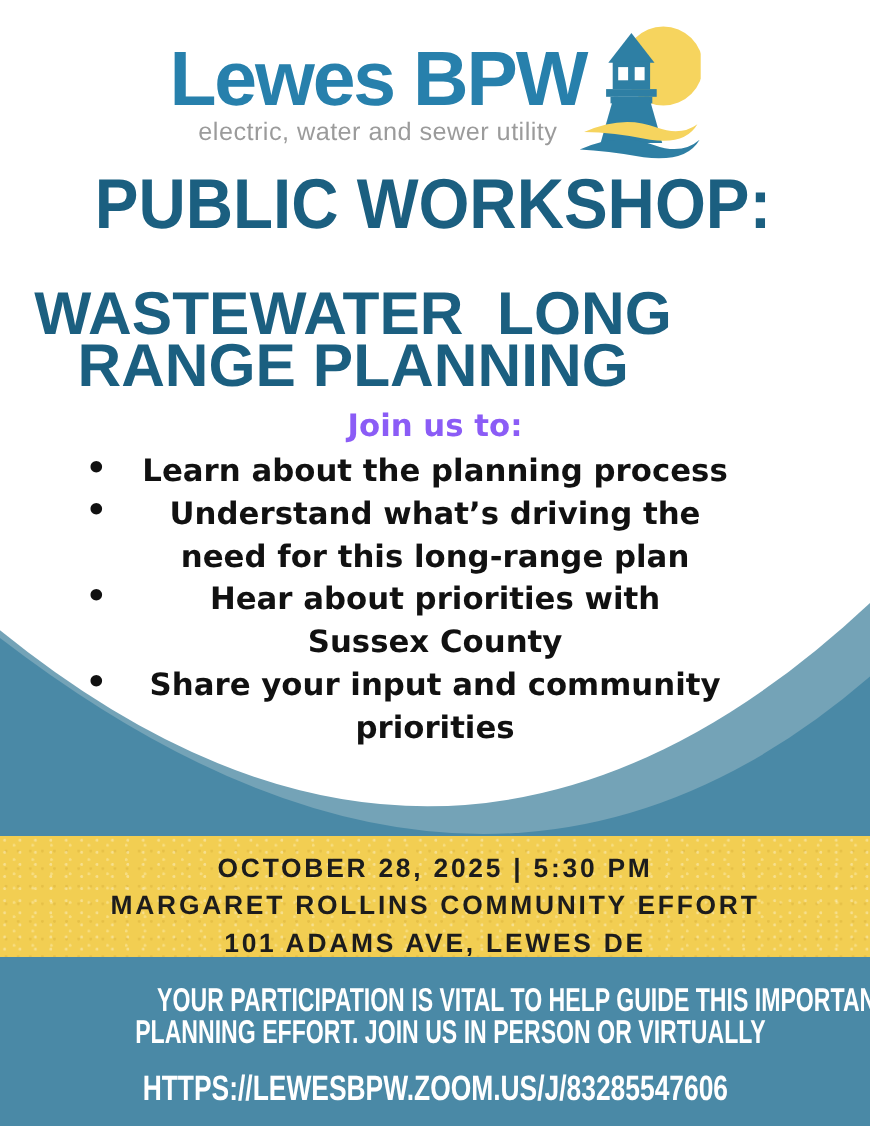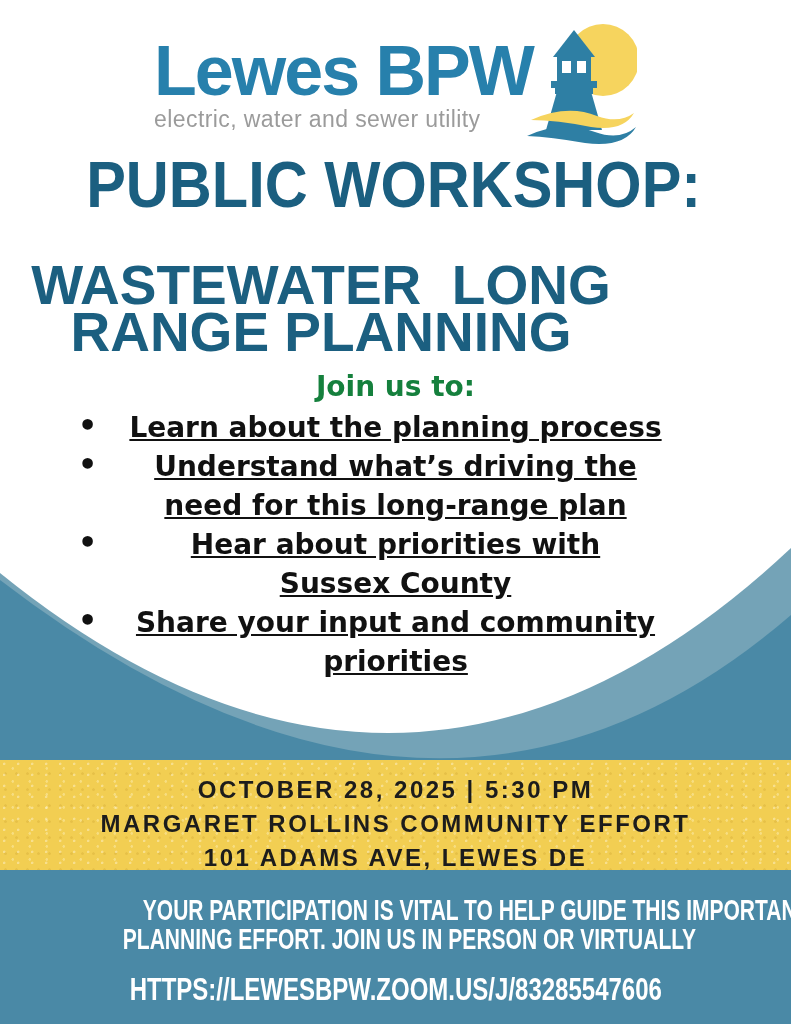--- a/index.html
+++ b/index.html
@@ -7,21 +7,21 @@
     position:relative;width:791px;height:1024px;margin:0 auto;
     background:#ffffff;overflow:hidden;
     font-family:"Liberation Sans",sans-serif;
   }
 
   
   .logo-row{
     position:absolute;top:10px;left:0;width:791px;
     display:flex;justify-content:center;align-items:flex-start;
   }
-  .logo-textcol{display:flex;flex-direction:column;margin-top:30px;}
+  .logo-textcol{display:flex;flex-direction:column;align-items:center;margin-top:30px;}
   .logo-title{
     font-size:70px;font-weight:700;color:#2780AC;letter-spacing:-2px;line-height:62px;
     font-family:"Liberation Sans",sans-serif;
   }
   .logo-tagline{
     font-size:23px;font-weight:400;color:#9B9B9B;letter-spacing:.4px;margin-top:4px;
   }
   .logo-icon{width:110px;height:140px;margin-left:-6px;}
 
   
@@ -32,29 +32,29 @@
   .kicker span{display:inline-block;transform:scaleX(.93);transform-origin:center;}
   .main-title{
     position:absolute;top:262px;left:0;width:642px;text-align:center;
     color:#1B5F80;font-weight:700;font-size:55px;line-height:47px;
   }
   .main-title div{white-space:pre-wrap;}
 
   
   .intro{
     position:absolute;top:370px;left:0;width:791px;text-align:center;
-    font-family:"DejaVu Sans",sans-serif;font-weight:700;font-size:28px;color:#15803d;
+    font-family:"DejaVu Sans",sans-serif;font-weight:700;font-size:28px;color:#8b5cf6;
   }
   .bullets{
     position:absolute;top:408px;left:60px;right:60px;margin:0;padding:0;list-style:none;
     font-family:"DejaVu Sans",sans-serif;font-weight:700;font-size:28px;color:#111;
     z-index:2;
   }
   .bullets li{position:relative;text-align:center;line-height:39px;}
-  .bullets li .btxt{white-space:pre-line;display:block;padding:0 30px;text-decoration:underline;}
+  .bullets li .btxt{white-space:pre-line;display:block;padding:0 30px;}
   .bullets li .dot{position:absolute;left:18px;top:-2px;font-size:30px;}
 
   
   .curve{position:absolute;top:540px;left:0;width:791px;height:220px;z-index:1;display:block;}
 
   
   .event-band{
     position:absolute;top:760px;left:0;width:791px;height:110px;
     background:#F2CE52;
     background-image:

